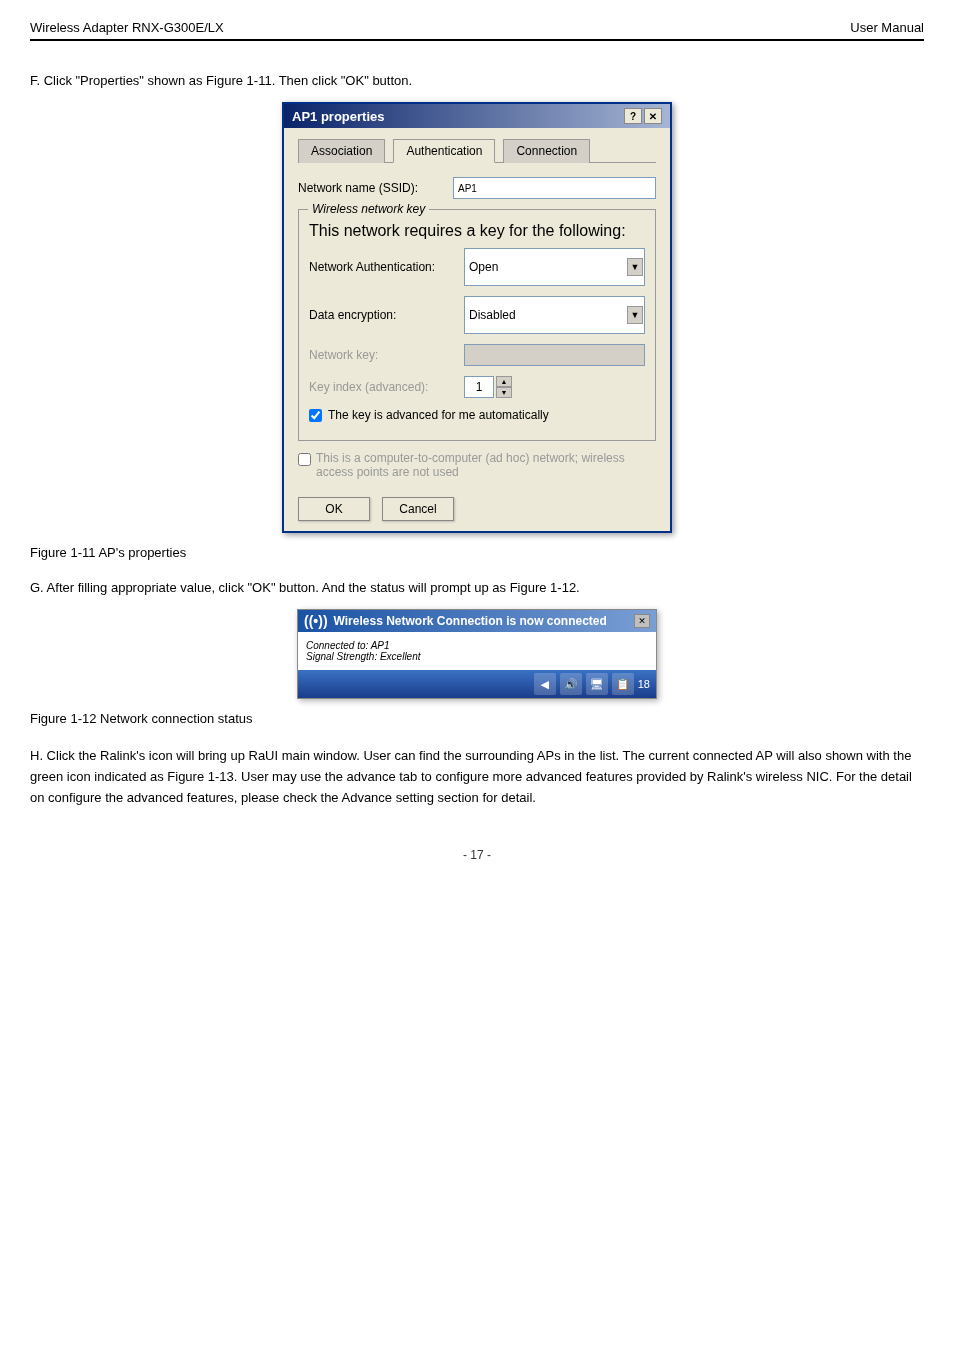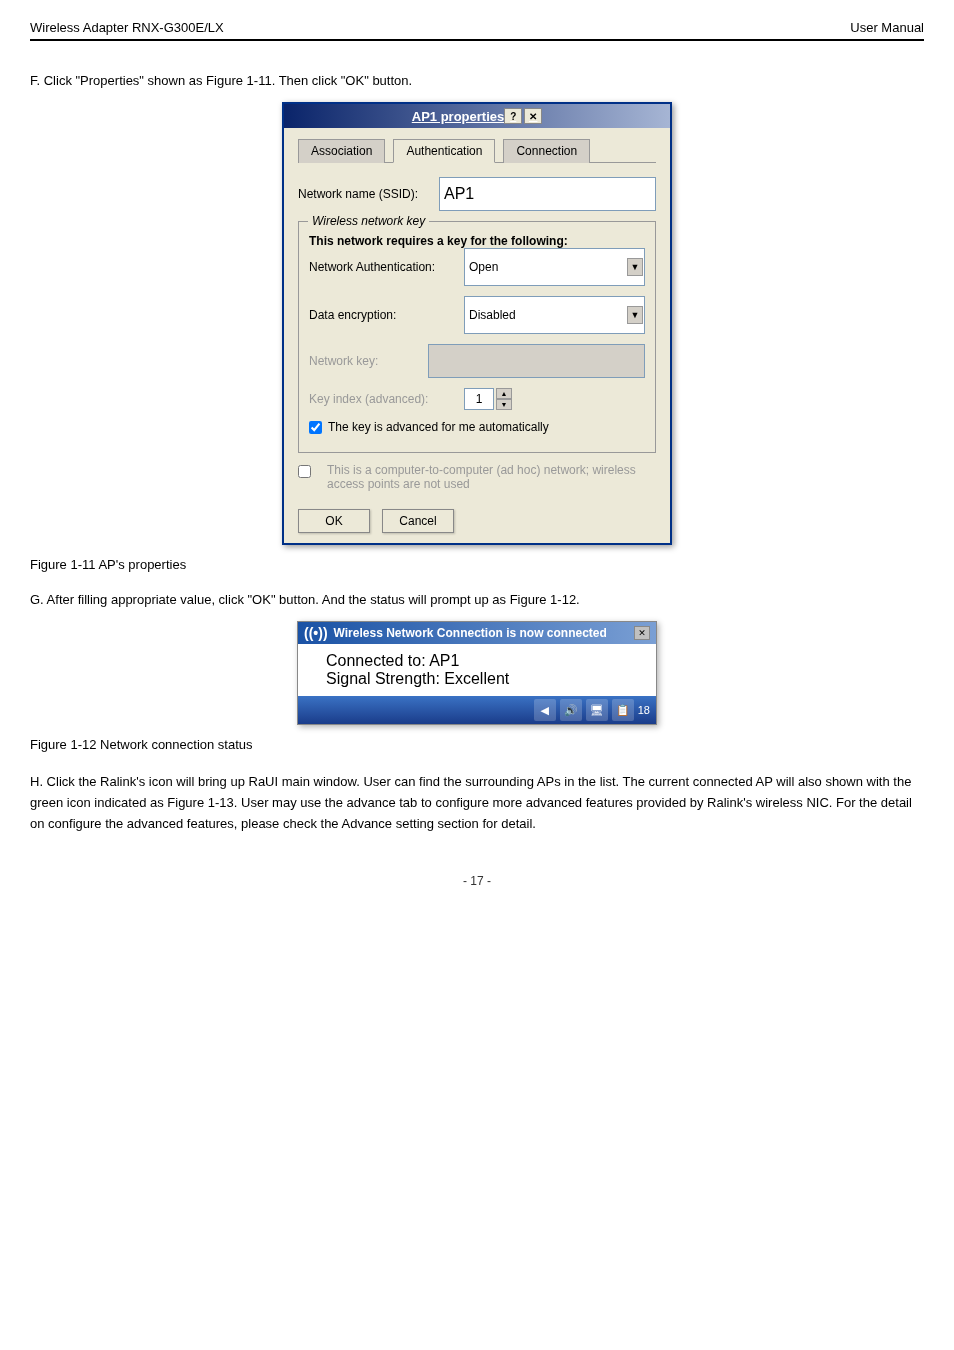--- a/index.html
+++ b/index.html
@@ -38,25 +38,24 @@
       width: 390px;
       border: 2px solid #003087;
       background: #ECE9D8;
       box-shadow: 2px 2px 6px rgba(0,0,0,0.4);
     }
     .dialog-titlebar {
       background: linear-gradient(to right, #0A246A, #A6B5D4);
       color: white;
       padding: 4px 8px;
       display: flex;
-      justify-content: center;
+      justify-content: space-between;
       align-items: center;
       font-size: 13px;
       font-weight: bold;
-      text-decoration: underline;
     }
     .dialog-titlebar-buttons {
       display: flex;
       gap: 2px;
     }
     .title-btn {
       width: 18px;
       height: 16px;
       background: #ECE9D8;
       border: 1px solid #888;
@@ -102,25 +101,25 @@
       margin-bottom: 10px;
     }
     .form-label {
       width: 155px;
       font-size: 12px;
       color: #000;
     }
     .form-label.disabled { color: #999; }
     .form-input {
       flex: 1;
-      height: 34px;
+      height: 22px;
       border: 1px solid #7F9DB9;
       background: #fff;
       padding: 0 4px;
-      font-size: 16px;
+      font-size: 10px;
     }
     .form-input.disabled { background: #D4D0C8; color: #999; }
     .select-wrapper {
       flex: 1;
       position: relative;
     }
     .form-select {
       width: 100%;
       height: 38px;
       border: 1px solid #7F9DB9;
@@ -199,21 +198,21 @@
       font-size: 7px;
       cursor: pointer;
       display: flex;
       align-items: center;
       justify-content: center;
       line-height: 1;
     }
     .adhoc-row {
       display: flex;
       align-items: flex-start;
-      gap: 16px;
+      gap: 5px;
       font-size: 12px;
       color: #999;
       margin-top: 8px;
     }
     .adhoc-row input[type="checkbox"] {
       margin-top: 2px;
     }
     .dialog-footer {
       display: flex;
       justify-content: flex-start;
@@ -272,23 +271,24 @@
       background: #c0c0c0;
       border: 1px solid #888;
       font-size: 9px;
       cursor: pointer;
       display: flex;
       align-items: center;
       justify-content: center;
       color: #000;
     }
     .notif-body {
-      padding: 8px 28px;
-      font-size: 16px;
+      padding: 8px 8px;
+      font-size: 10px;
       background: #fff;
+      font-style: italic;
     }
     .notif-footer {
       background: linear-gradient(to bottom, #3a72c4, #1a3c8a);
       height: 28px;
       display: flex;
       align-items: center;
       justify-content: flex-end;
       padding-right: 6px;
       gap: 4px;
     }
@@ -352,21 +352,21 @@
       </div>
 
       <div class="form-row">
         <span class="form-label">Network name (SSID):</span>
         <input class="form-input" type="text" value="AP1" style="">
       </div>
 
       <div class="group-box">
         <span class="group-box-title">Wireless network key</span>
         <div class="group-content">
-          <p style="font-size:12px; font-weight:bold;">This network requires a key for the following:</p>
+          <p style="font-size:16px; margin-bottom:8px;">This network requires a key for the following:</p>
 
           <div class="form-row">
             <span class="form-label">Network Authentication:</span>
             <div class="select-wrapper">
               <select class="form-select">
                 <option>Open</option>
                 <option>Shared</option>
                 <option>WPA</option>
                 <option>WPA-PSK</option>
               </select>

